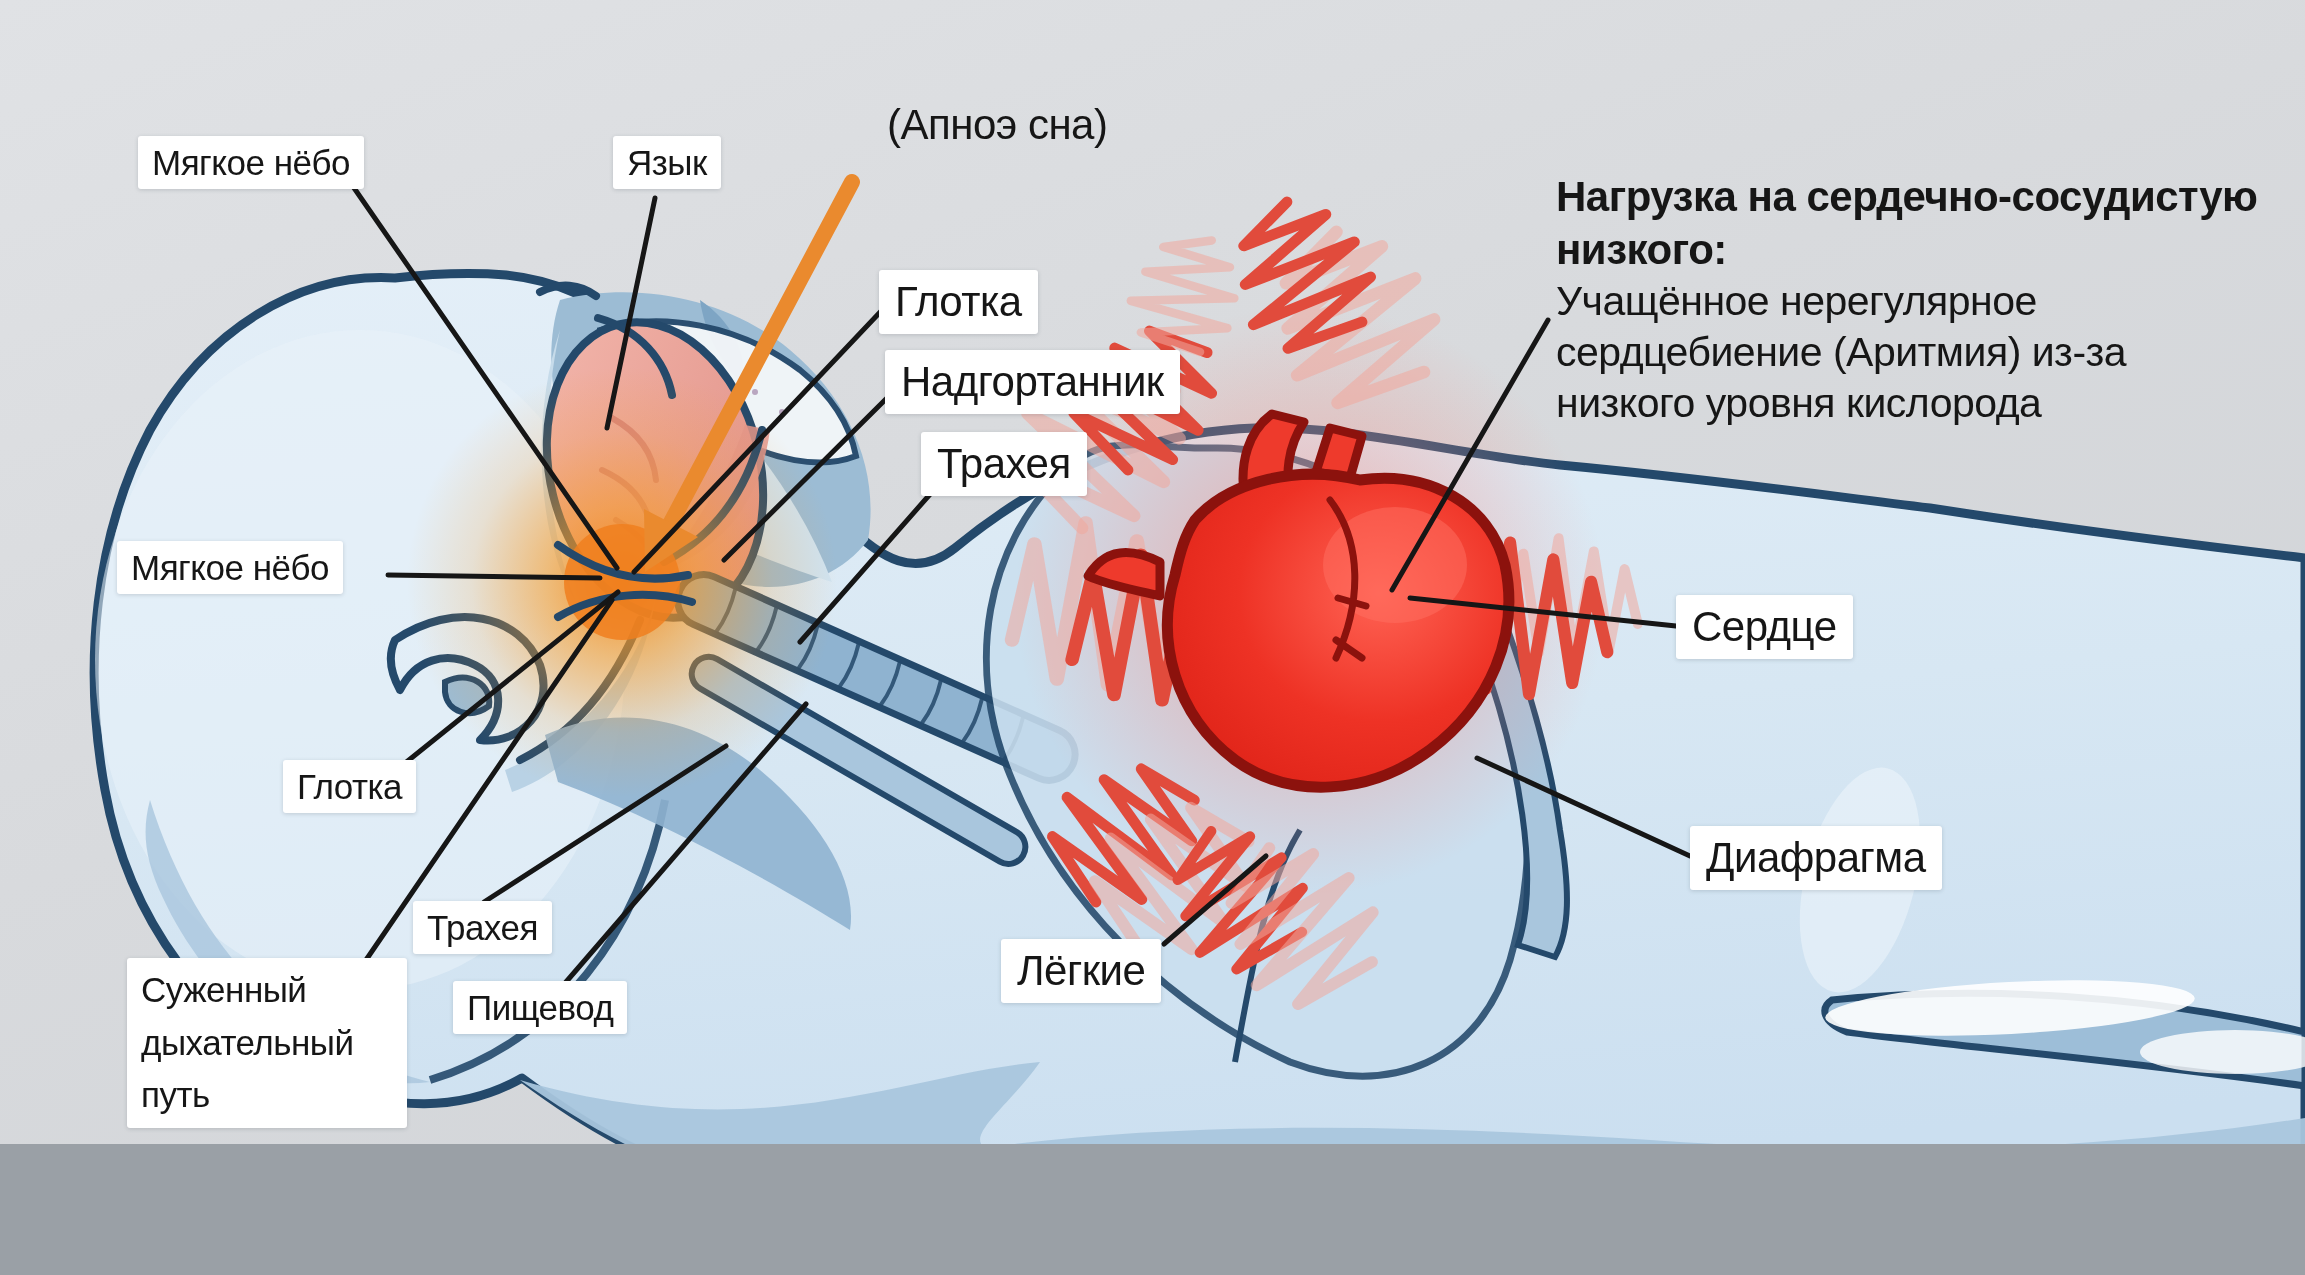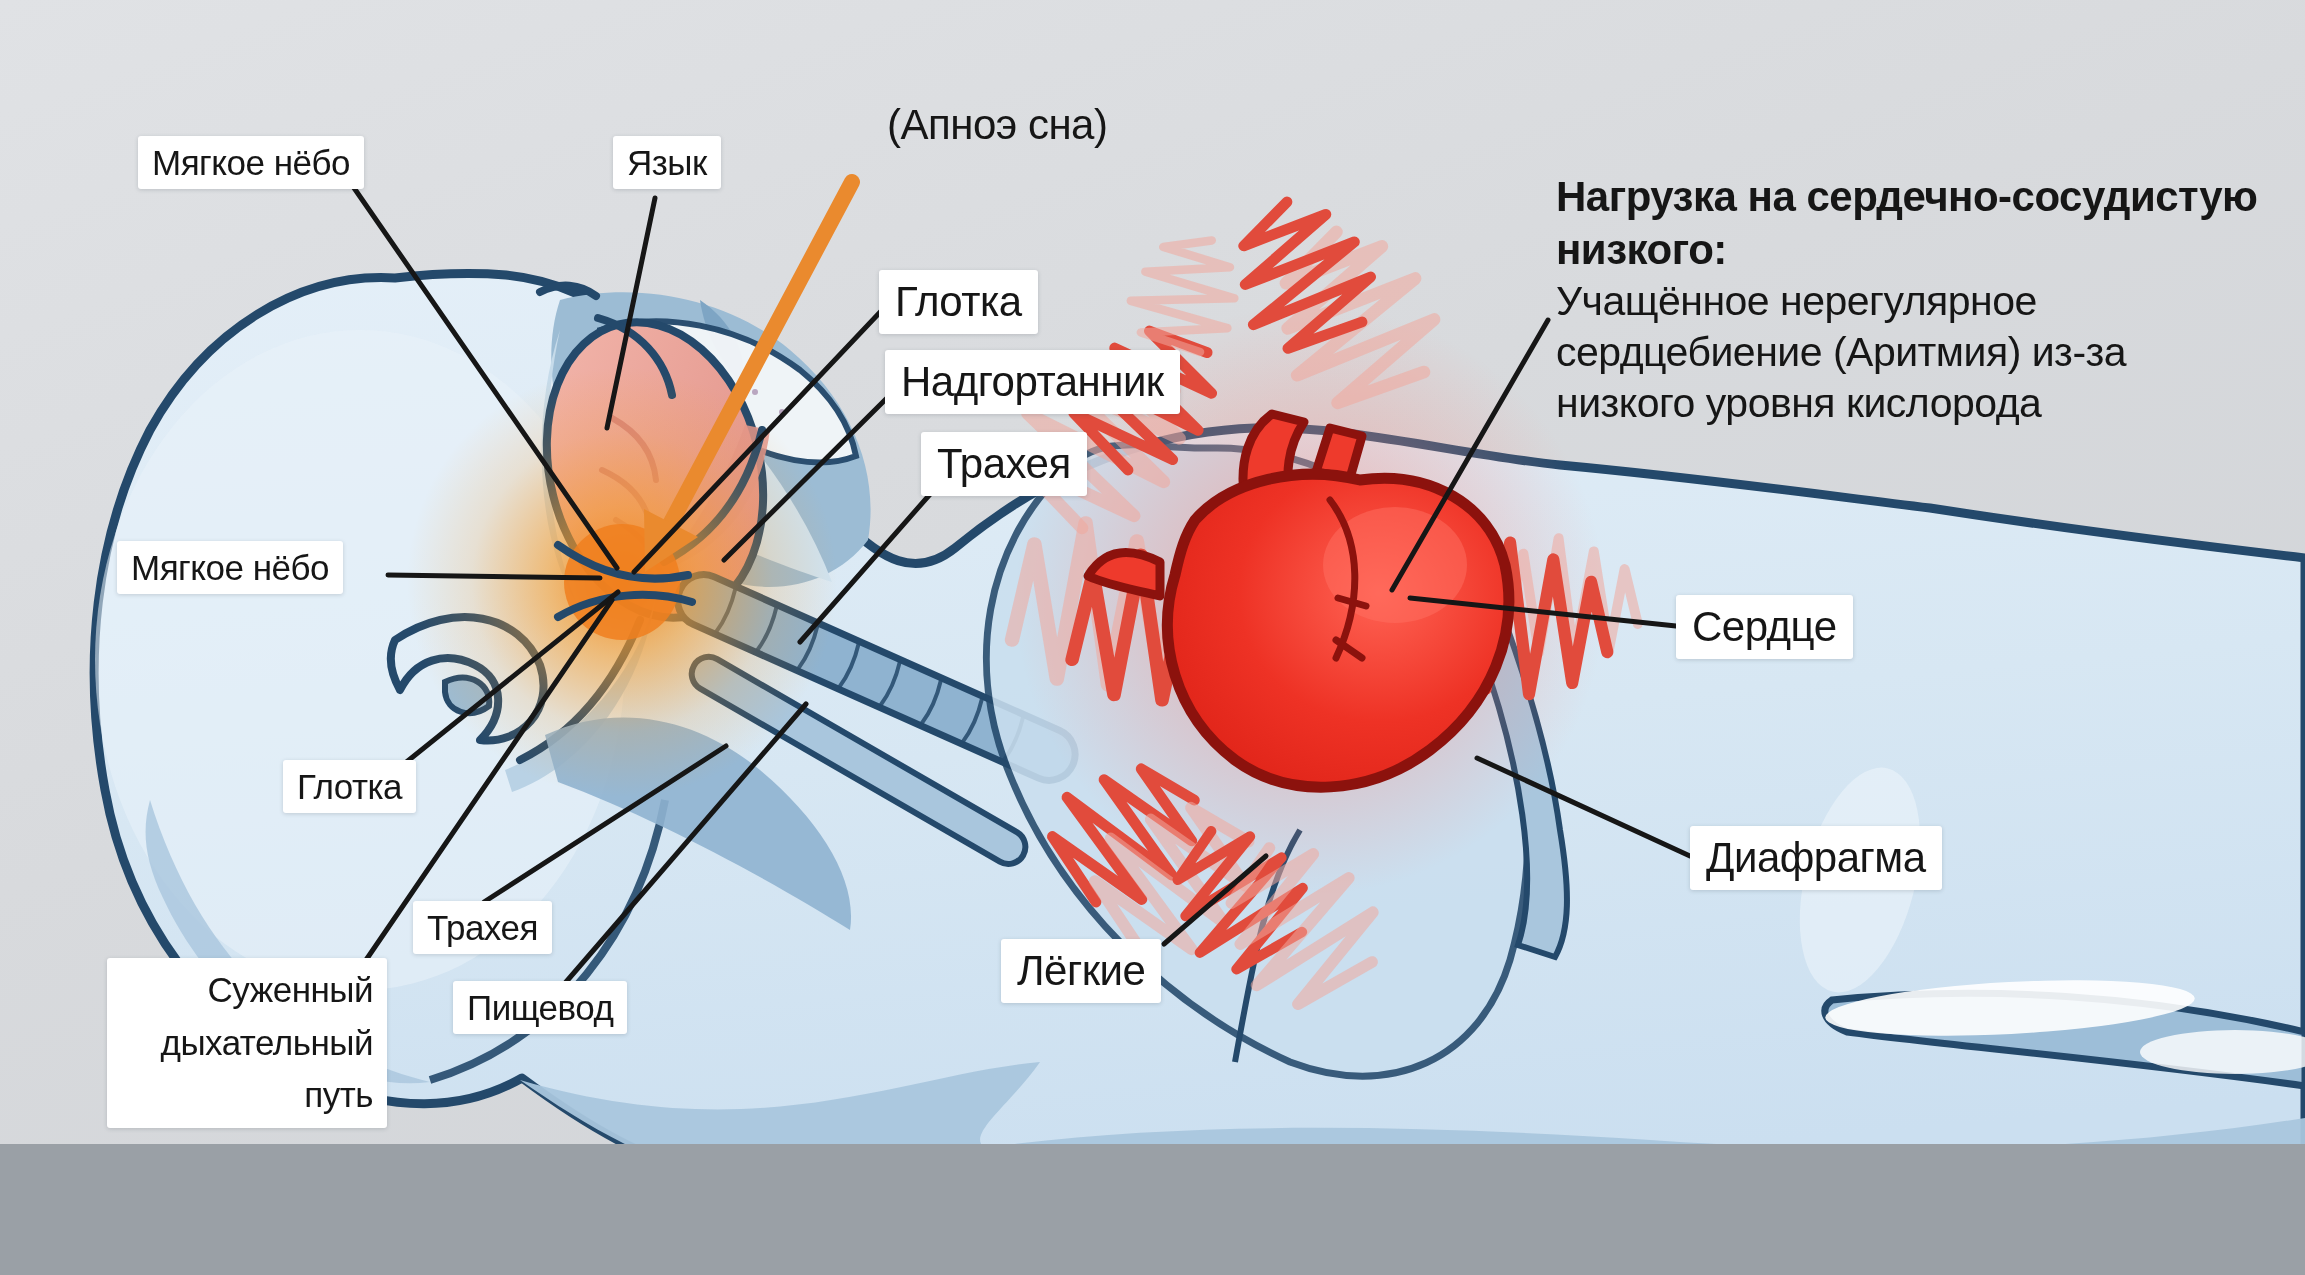--- a/index.html
+++ b/index.html
@@ -9,21 +9,21 @@
     background:linear-gradient(160deg,#e0e2e5 0%,#d8dadd 45%,#cfd2d6 100%);
   }
   .stage svg{position:absolute;left:0;top:0;}
   
   .lbl{
     position:absolute;background:var(--label_bg);color:var(--text);
     padding:6px 14px;font-size:35px;line-height:1.18;white-space:nowrap;
     border-radius:3px;box-shadow:0 1px 4px rgba(40,50,60,.18);letter-spacing:-.5px;
   }
   .lbl.lg{font-size:42px;padding:7px 16px;}
-  .lbl.multi{white-space:normal;text-align:right;line-height:1.5;}
+  .lbl.multi{white-space:normal;text-align:left;line-height:1.5;margin-left:20px;}
   .heading{position:absolute;color:var(--text);letter-spacing:-.5px;}
   .heading .b1{font-weight:bold;font-size:45px;line-height:1.1;}
   .heading .b2{font-size:42px;line-height:1.2;margin-top:4px;margin-left:11px;}
   .cardio .bold-line{font-weight:bold;font-size:42px;line-height:53px;}
   .cardio .reg-line{font-size:41px;line-height:51px;}
   
   .outline{stroke:var(--outline);}
   .annot{stroke:var(--text);stroke-width:5;}
   .zig{stroke:var(--zigzag);stroke-width:9;fill:none;stroke-linecap:round;stroke-linejoin:round;}
   .zig.light{stroke:var(--zigzag_light);opacity:.55;}

